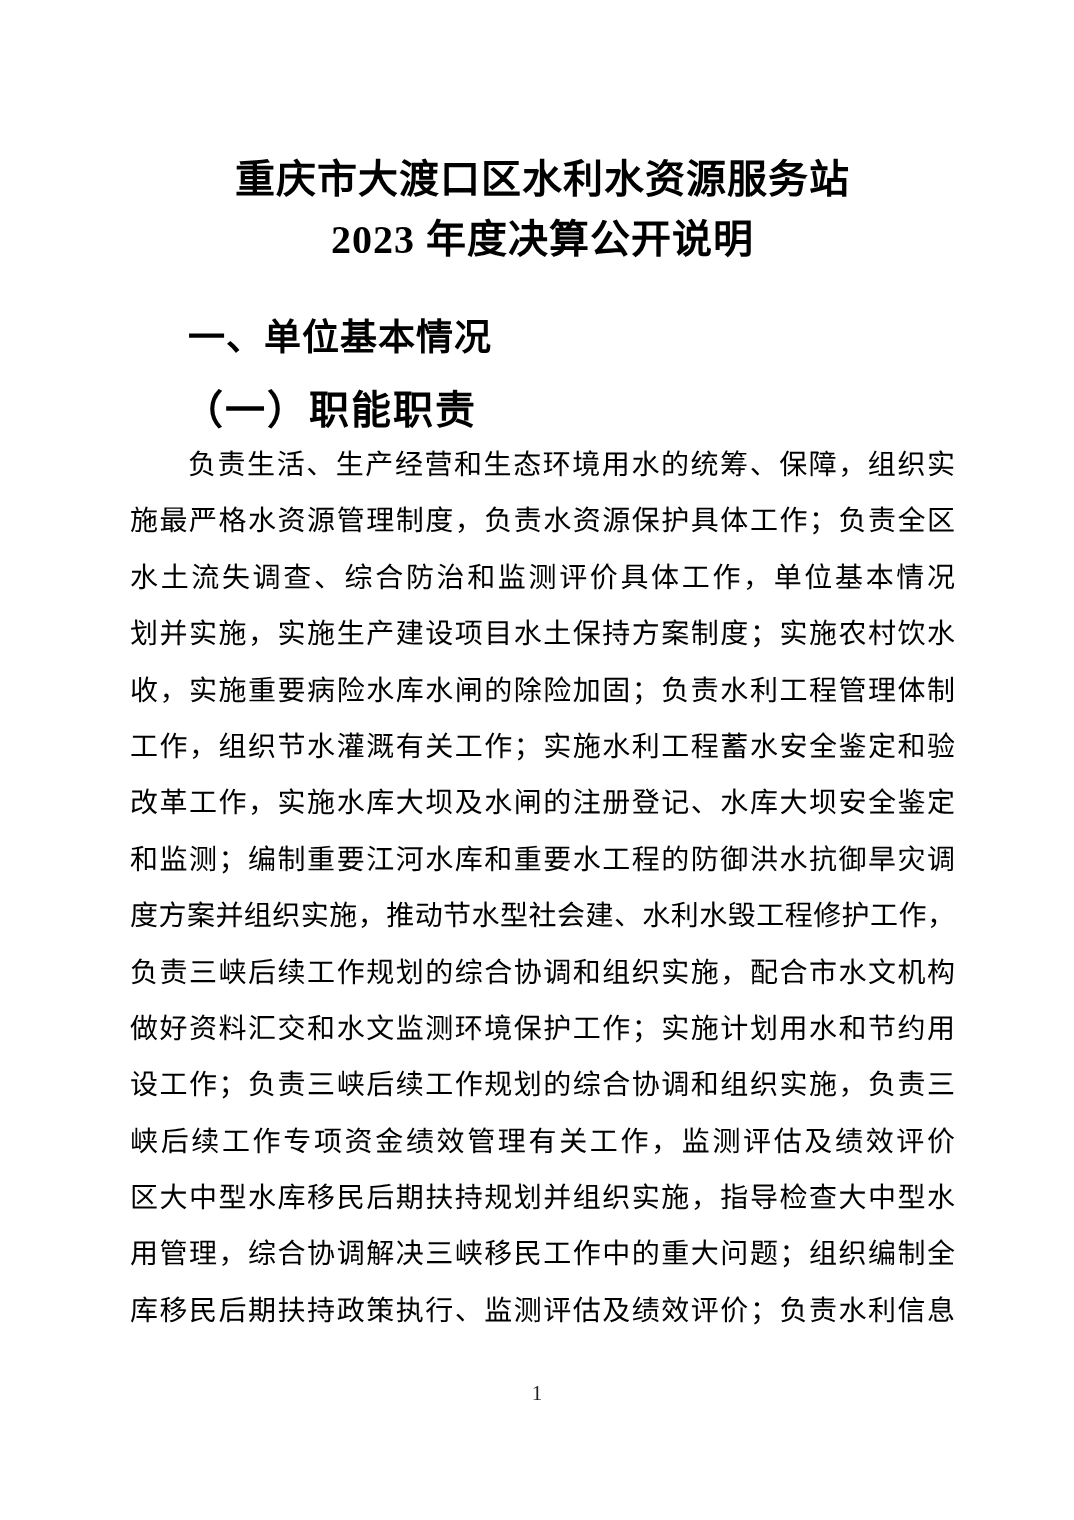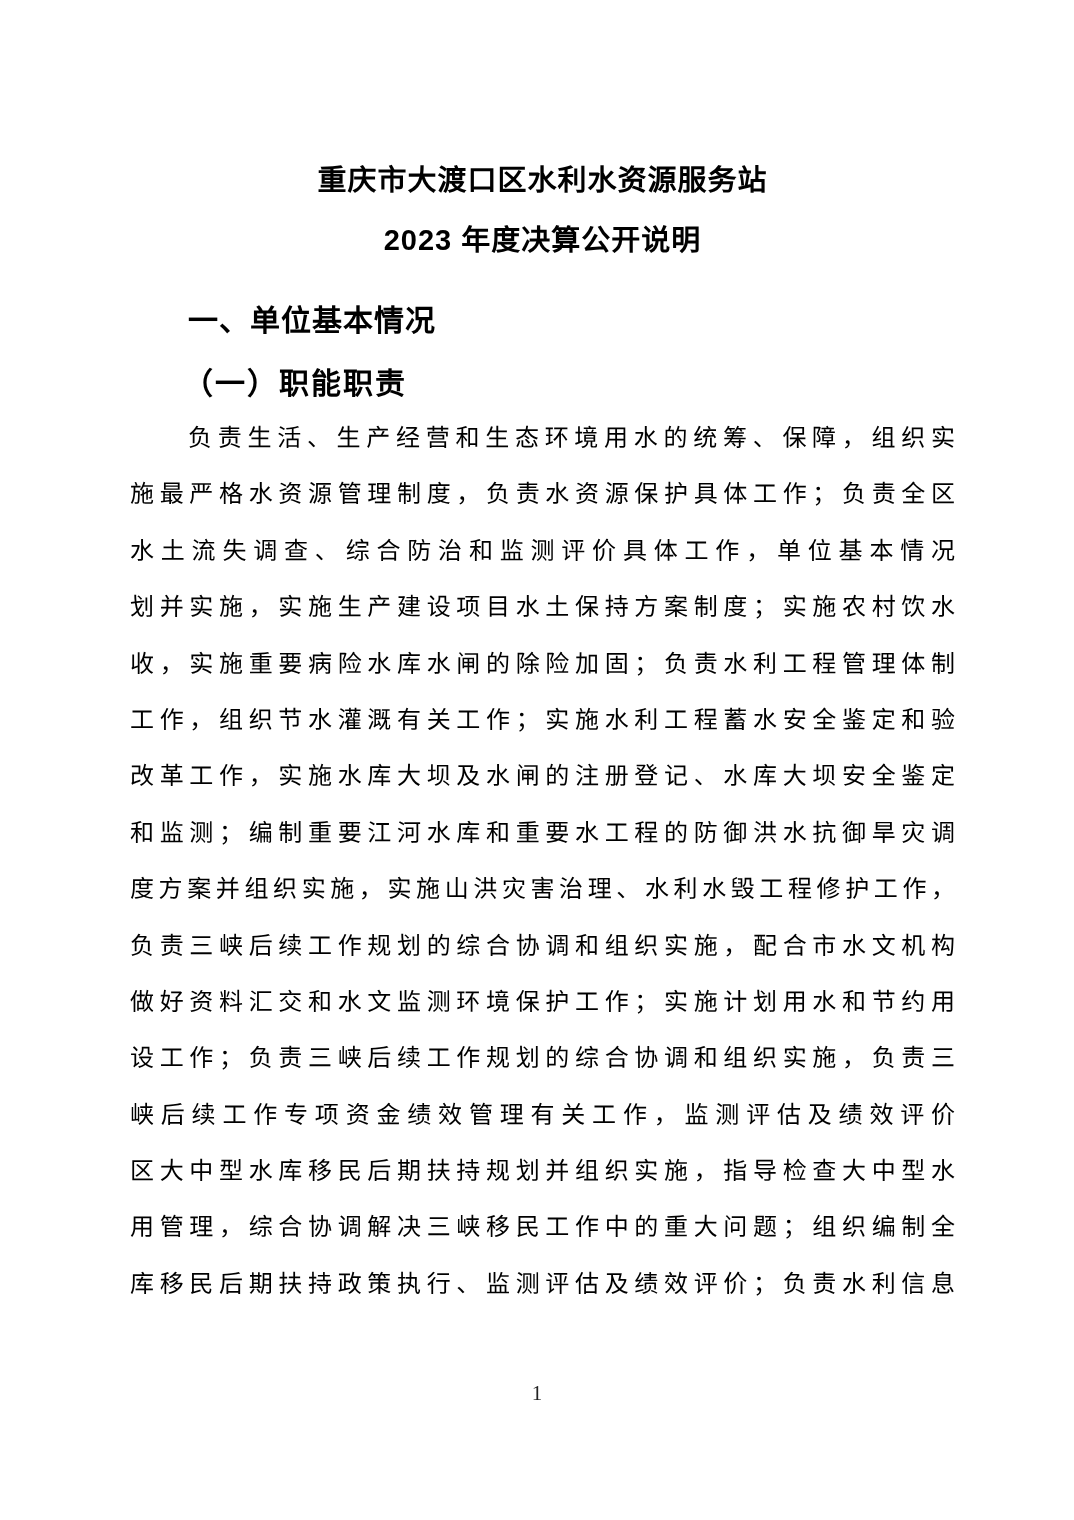--- a/index.html
+++ b/index.html
@@ -20,52 +20,52 @@
     position: absolute;
     left: 130px;
     top: 0;
     width: 825px;
   }
   .title-block {
     padding-top: 150px;
     text-align: center;
   }
   .doc-title {
-    font-family: Liberation Sans, sans-serif;
+    font-family: Liberation Serif, serif;
     font-weight: bold;
-    font-size: 29px;
+    font-size: 40px;
     line-height: 60px;
     letter-spacing: 1px;
     white-space: nowrap;
   }
   .section-heading {
-    margin-top: 33px;
+    margin-top: 50px;
     padding-left: 58px;
     font-family: "Liberation Sans", "DejaVu Sans", sans-serif;
     font-weight: bold;
-    font-size: 30px;
+    font-size: 37px;
     line-height: 36px;
     letter-spacing: 1px;
   }
   .subsection-heading {
-    margin-top: 26px;
+    margin-top: 36px;
     padding-left: 53px;
     font-family: "Liberation Serif", "DejaVu Serif", serif;
     font-weight: bold;
-    font-size: 30px;
+    font-size: 40px;
     line-height: 38px;
     letter-spacing: 2px;
   }
   .paragraph {
     margin-top: 7px;
     width: 825px;
   }
   .body-line {
     font-family: "Liberation Serif", "DejaVu Serif", serif;
-    font-size: 24px;
+    font-size: 28px;
     line-height: 56.4px;
     height: 56.4px;
     text-align: justify;
     text-align-last: justify;
     text-justify: inter-character;
     white-space: nowrap;
     overflow: visible;
   }
   .body-line.first-line {
     text-indent: 58px;
@@ -101,21 +101,21 @@
 
     <div class="paragraph">
         <div class="body-line first-line">负责生活、生产经营和生态环境用水的统筹、保障，组织实</div>
         <div class="body-line">施最严格水资源管理制度，负责水资源保护具体工作；负责全区</div>
         <div class="body-line">水土流失调查、综合防治和监测评价具体工作，单位基本情况</div>
         <div class="body-line">划并实施，实施生产建设项目水土保持方案制度；实施农村饮水</div>
         <div class="body-line">收，实施重要病险水库水闸的除险加固；负责水利工程管理体制</div>
         <div class="body-line">工作，组织节水灌溉有关工作；实施水利工程蓄水安全鉴定和验</div>
         <div class="body-line">改革工作，实施水库大坝及水闸的注册登记、水库大坝安全鉴定</div>
         <div class="body-line">和监测；编制重要江河水库和重要水工程的防御洪水抗御旱灾调</div>
-        <div class="body-line">度方案并组织实施，实施山洪灾害治理、水利水毁工程修护工作，</div>
+        <div class="body-line">度方案并组织实施，推动节水型社会建、水利水毁工程修护工作，</div>
         <div class="body-line">负责三峡后续工作规划的综合协调和组织实施，配合市水文机构</div>
         <div class="body-line">做好资料汇交和水文监测环境保护工作；实施计划用水和节约用</div>
         <div class="body-line">设工作；负责三峡后续工作规划的综合协调和组织实施，负责三</div>
         <div class="body-line">峡后续工作专项资金绩效管理有关工作，监测评估及绩效评价</div>
         <div class="body-line">区大中型水库移民后期扶持规划并组织实施，指导检查大中型水</div>
         <div class="body-line">用管理，综合协调解决三峡移民工作中的重大问题；组织编制全</div>
         <div class="body-line">库移民后期扶持政策执行、监测评估及绩效评价；负责水利信息</div>
       </div>
 
   </div>

